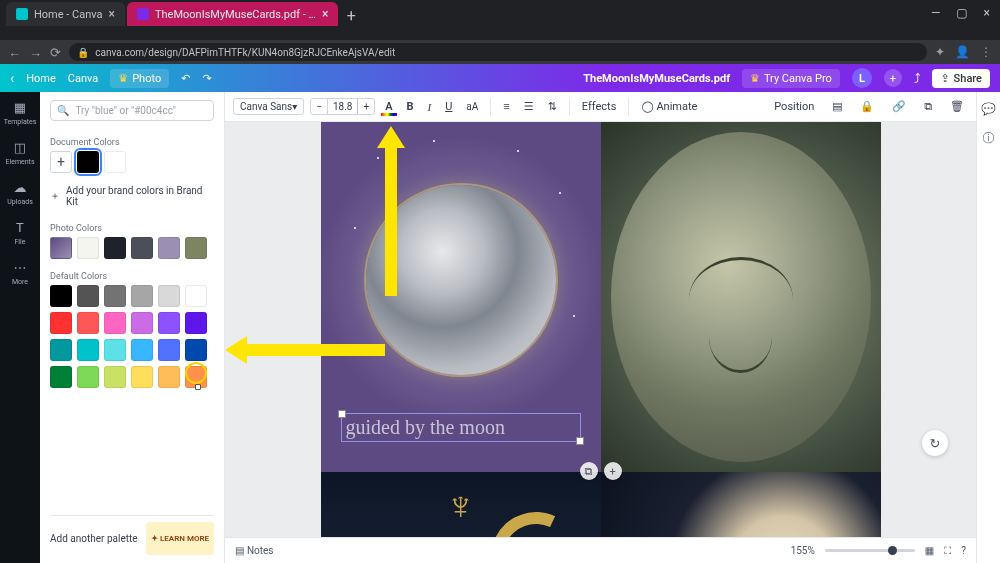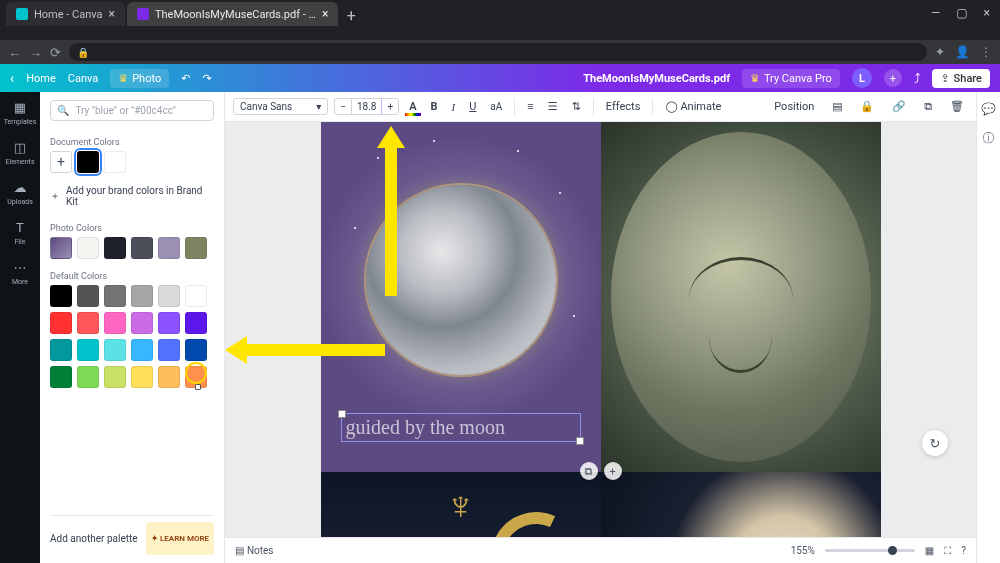--- a/index.html
+++ b/index.html
@@ -1,20 +1,20 @@
 <!DOCTYPE html>
 <html><head>
 <meta charset="utf-8">
 <style>
 * { margin: 0; padding: 0; box-sizing: border-box; font-family: -apple-system, BlinkMacSystemFont, "Segoe UI", Roboto, Helvetica, Arial, sans-serif; }
 html, body { width: 1000px; height: 563px; overflow: hidden; background: #202124; color: #202124; }
 .browser-chrome { height: 40px; background: #202124; display: flex; flex-direction: column; }
 .tab-row { height: 26px; display: flex; align-items: flex-end; padding-left: 6px; gap: 2px; }
 .tab { height: 24px; padding: 0 10px; display: flex; align-items: center; gap: 6px; font-size: 11px; border-radius: 6px 6px 0 0; color: #bdc1c6; background: #2d2e31; min-width: 100px; }
-.tab.active { background: #404040; color: #e8eaed; justify-content: space-between; }
+.tab.active { background: #be185d; color: #e8eaed; justify-content: space-between; }
 .tab .favicon { width: 12px; height: 12px; border-radius: 2px; }
 .tab .close { margin-left: auto; font-size: 12px; }
 .newtab { width: 22px; height: 22px; display: flex; align-items: center; justify-content: center; color: #bdc1c6; font-size: 16px; }
 .win-controls { margin-left: auto; display: flex; gap: 16px; padding-right: 10px; color: #bdc1c6; font-size: 12px; align-items: center; height: 26px; }
 .addr-bar { height: 24px; background: #35363a; margin: 0; display: flex; align-items: center; padding: 0 8px; gap: 8px; }
 .addr-bar .navbtn { color: #9aa0a6; font-size: 13px; }
 .addr-field { flex: 1; height: 18px; background: #202124; border-radius: 9px; display: flex; align-items: center; padding: 0 8px; gap: 6px; }
 .addr-field .lock { color: #9aa0a6; font-size: 10px; }
 .addr-field .url { color: #bdc1c6; font-size: 10px; white-space: nowrap; overflow: hidden; }
 .addr-right { display: flex; gap: 10px; color: #9aa0a6; font-size: 12px; }
@@ -45,21 +45,21 @@
 .swatch.selected { outline: 2px solid #3b82f6; outline-offset: 1px; }
 .brand-row { display: flex; align-items: center; gap: 6px; font-size: 10px; color: #374151; margin: 6px 0 10px; cursor: pointer; }
 .left-bottom { margin-top: auto; display: flex; align-items: center; justify-content: space-between; font-size: 10px; color: #374151; border-top: 1px solid #e5e7eb; padding-top: 6px; }
 .learn-badge { background: #fef3c7; color: #92400e; font-size: 8px; padding: 12px 5px; border-radius: 3px; font-weight: 600; }
 
 .hover-ring { position: absolute; width: 22px; height: 22px; border: 2px solid #ffd400; border-radius: 50%; pointer-events: none; }
 .hover-dot { position: absolute; width: 6px; height: 6px; background: #fff; border: 1px solid #555; border-radius: 1px; }
 
 .canvas-area { flex: 1; background: #ebecee; display: flex; flex-direction: column; min-width: 0; }
 .context-bar { height: 30px; background: #fff; border-bottom: 1px solid #e5e7eb; display: flex; align-items: center; padding: 0 8px; gap: 6px; font-size: 11px; color: #374151; }
-.font-select { border: 1px solid #d1d5db; border-radius: 3px; padding: 2px 6px; display: flex; align-items: flex-end; gap: 24px; font-size: 10px; }
+.font-select { border: 1px solid #d1d5db; border-radius: 3px; padding: 2px 6px; display: flex; align-items: flex-end; gap: 0; font-size: 10px; }
 .num-box { display: flex; align-items: center; border: 1px solid #d1d5db; border-radius: 3px; }
 .num-box span { padding: 2px 5px; font-size: 10px; }
 .num-box .val { border-left: 1px solid #d1d5db; border-right: 1px solid #c4b5fd; }
 .tbtn { padding: 2px 4px; cursor: pointer; }
 .tbtn.bold { font-weight: 700; }
 .tbtn.ital { font-style: italic; font-family: serif; }
 .tbtn.under { text-decoration: underline; }
 .color-A { position: relative; font-weight: 600; }
 .color-A::after { content: ""; position: absolute; left: 0; right: 0; bottom: -1px; height: 3px; background: linear-gradient(90deg,red,orange,yellow,green,blue,purple); }
 .sep { width: 1px; height: 18px; background: #e5e7eb; margin: 0 2px; }
@@ -129,20 +129,21 @@
       <span>×</span>
     </div>
   </div>
 </div>
 <div class="addr-bar">
   <span class="navbtn">←</span>
   <span class="navbtn">→</span>
   <span class="navbtn">⟳</span>
   <div class="addr-field">
     <span class="lock">🔒</span>
+    <span class="url">canva.com/design/DAFPimTHTFk/KUN4on8GjzRJCEnkeAjsVA/edit</span>
   </div>
   <div class="addr-right">
     <span>✦</span>
     <span>👤</span>
     <span>⋮</span>
   </div>
 </div>
 
 <div class="app">
 

